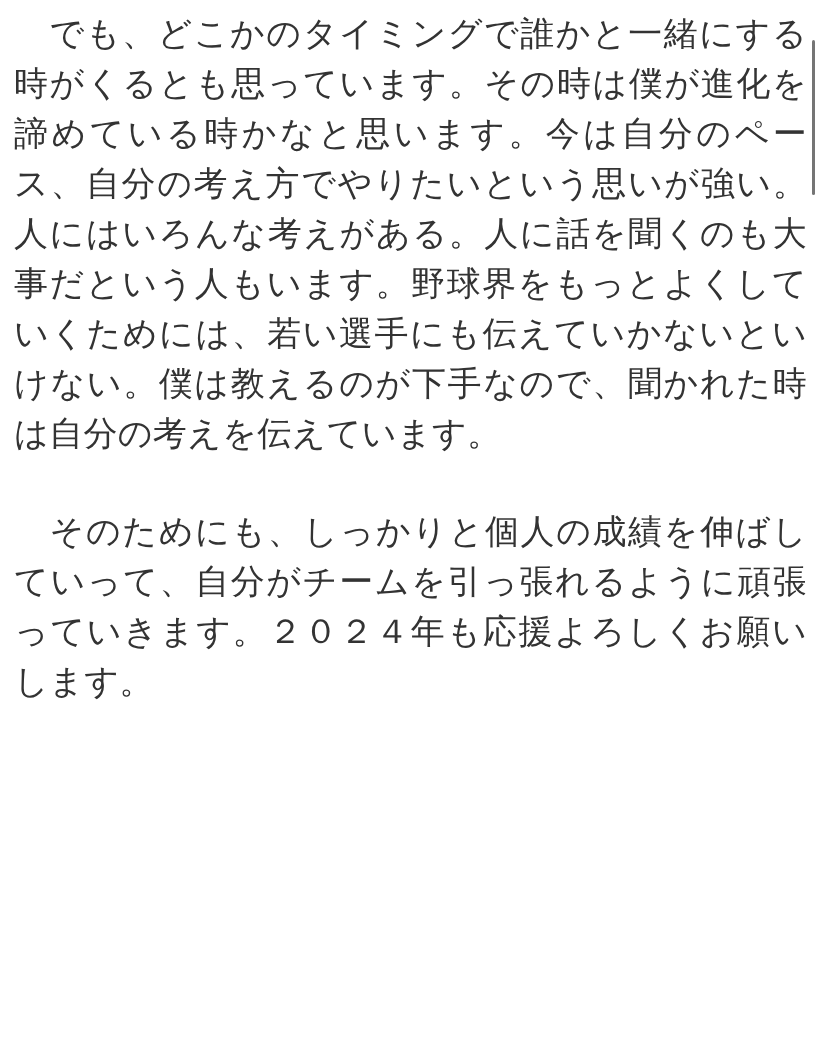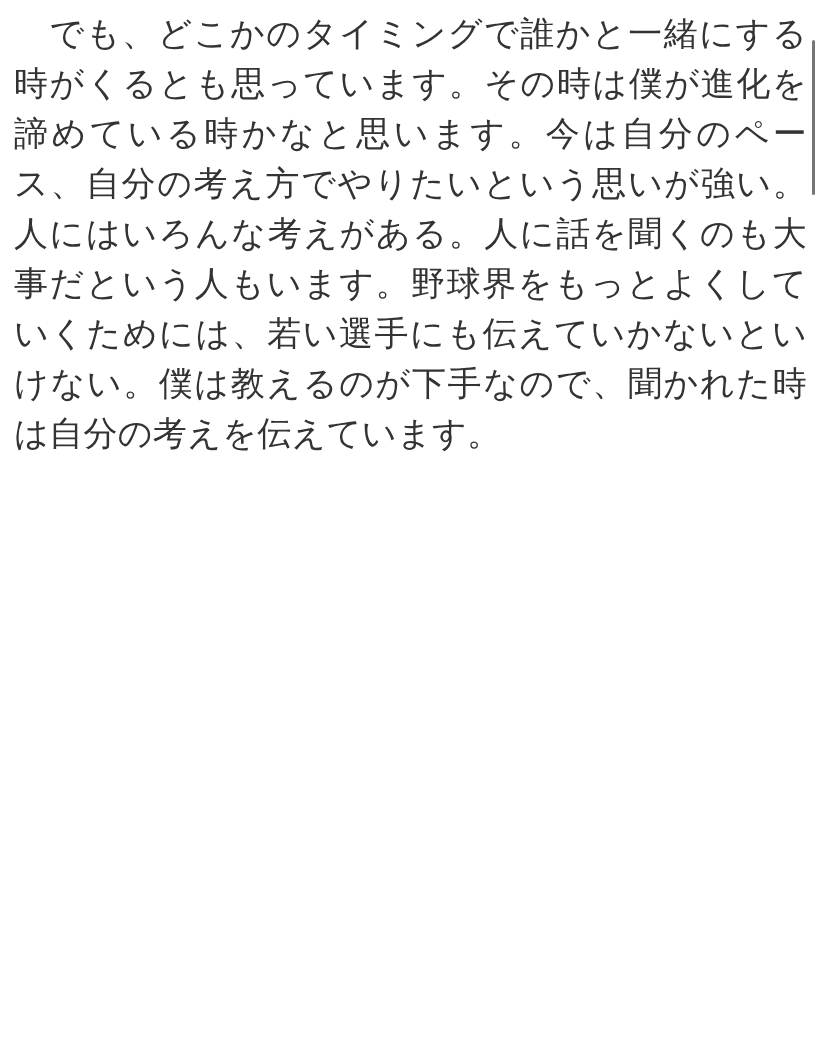--- a/index.html
+++ b/index.html
@@ -46,17 +46,18 @@
     height: 155px;
     background: #757575;
     border-radius: 2px;
   }
 </style>
 </head>
 <body>
 
 <div class="article">
   <p>　でも、どこかのタイミングで誰かと一緒にする時がくるとも思っています。その時は僕が進化を諦めている時かなと思います。今は自分のペース、自分の考え方でやりたいという思いが強い。人にはいろんな考えがある。人に話を聞くのも大事だという人もいます。野球界をもっとよくしていくためには、若い選手にも伝えていかないといけない。僕は教えるのが下手なので、聞かれた時は自分の考えを伝えています。</p>
+  <p>　そのためにも、しっかりと個人の成績を伸ばしていって、自分がチームを引っ張れるように頑張っていきます。２０２４年も応援よろしくお願いします。</p>
 </div>
 
 <div class="scrollbar-track">
   <div class="scrollbar-thumb"></div>
 </div>
 
 </body></html>

